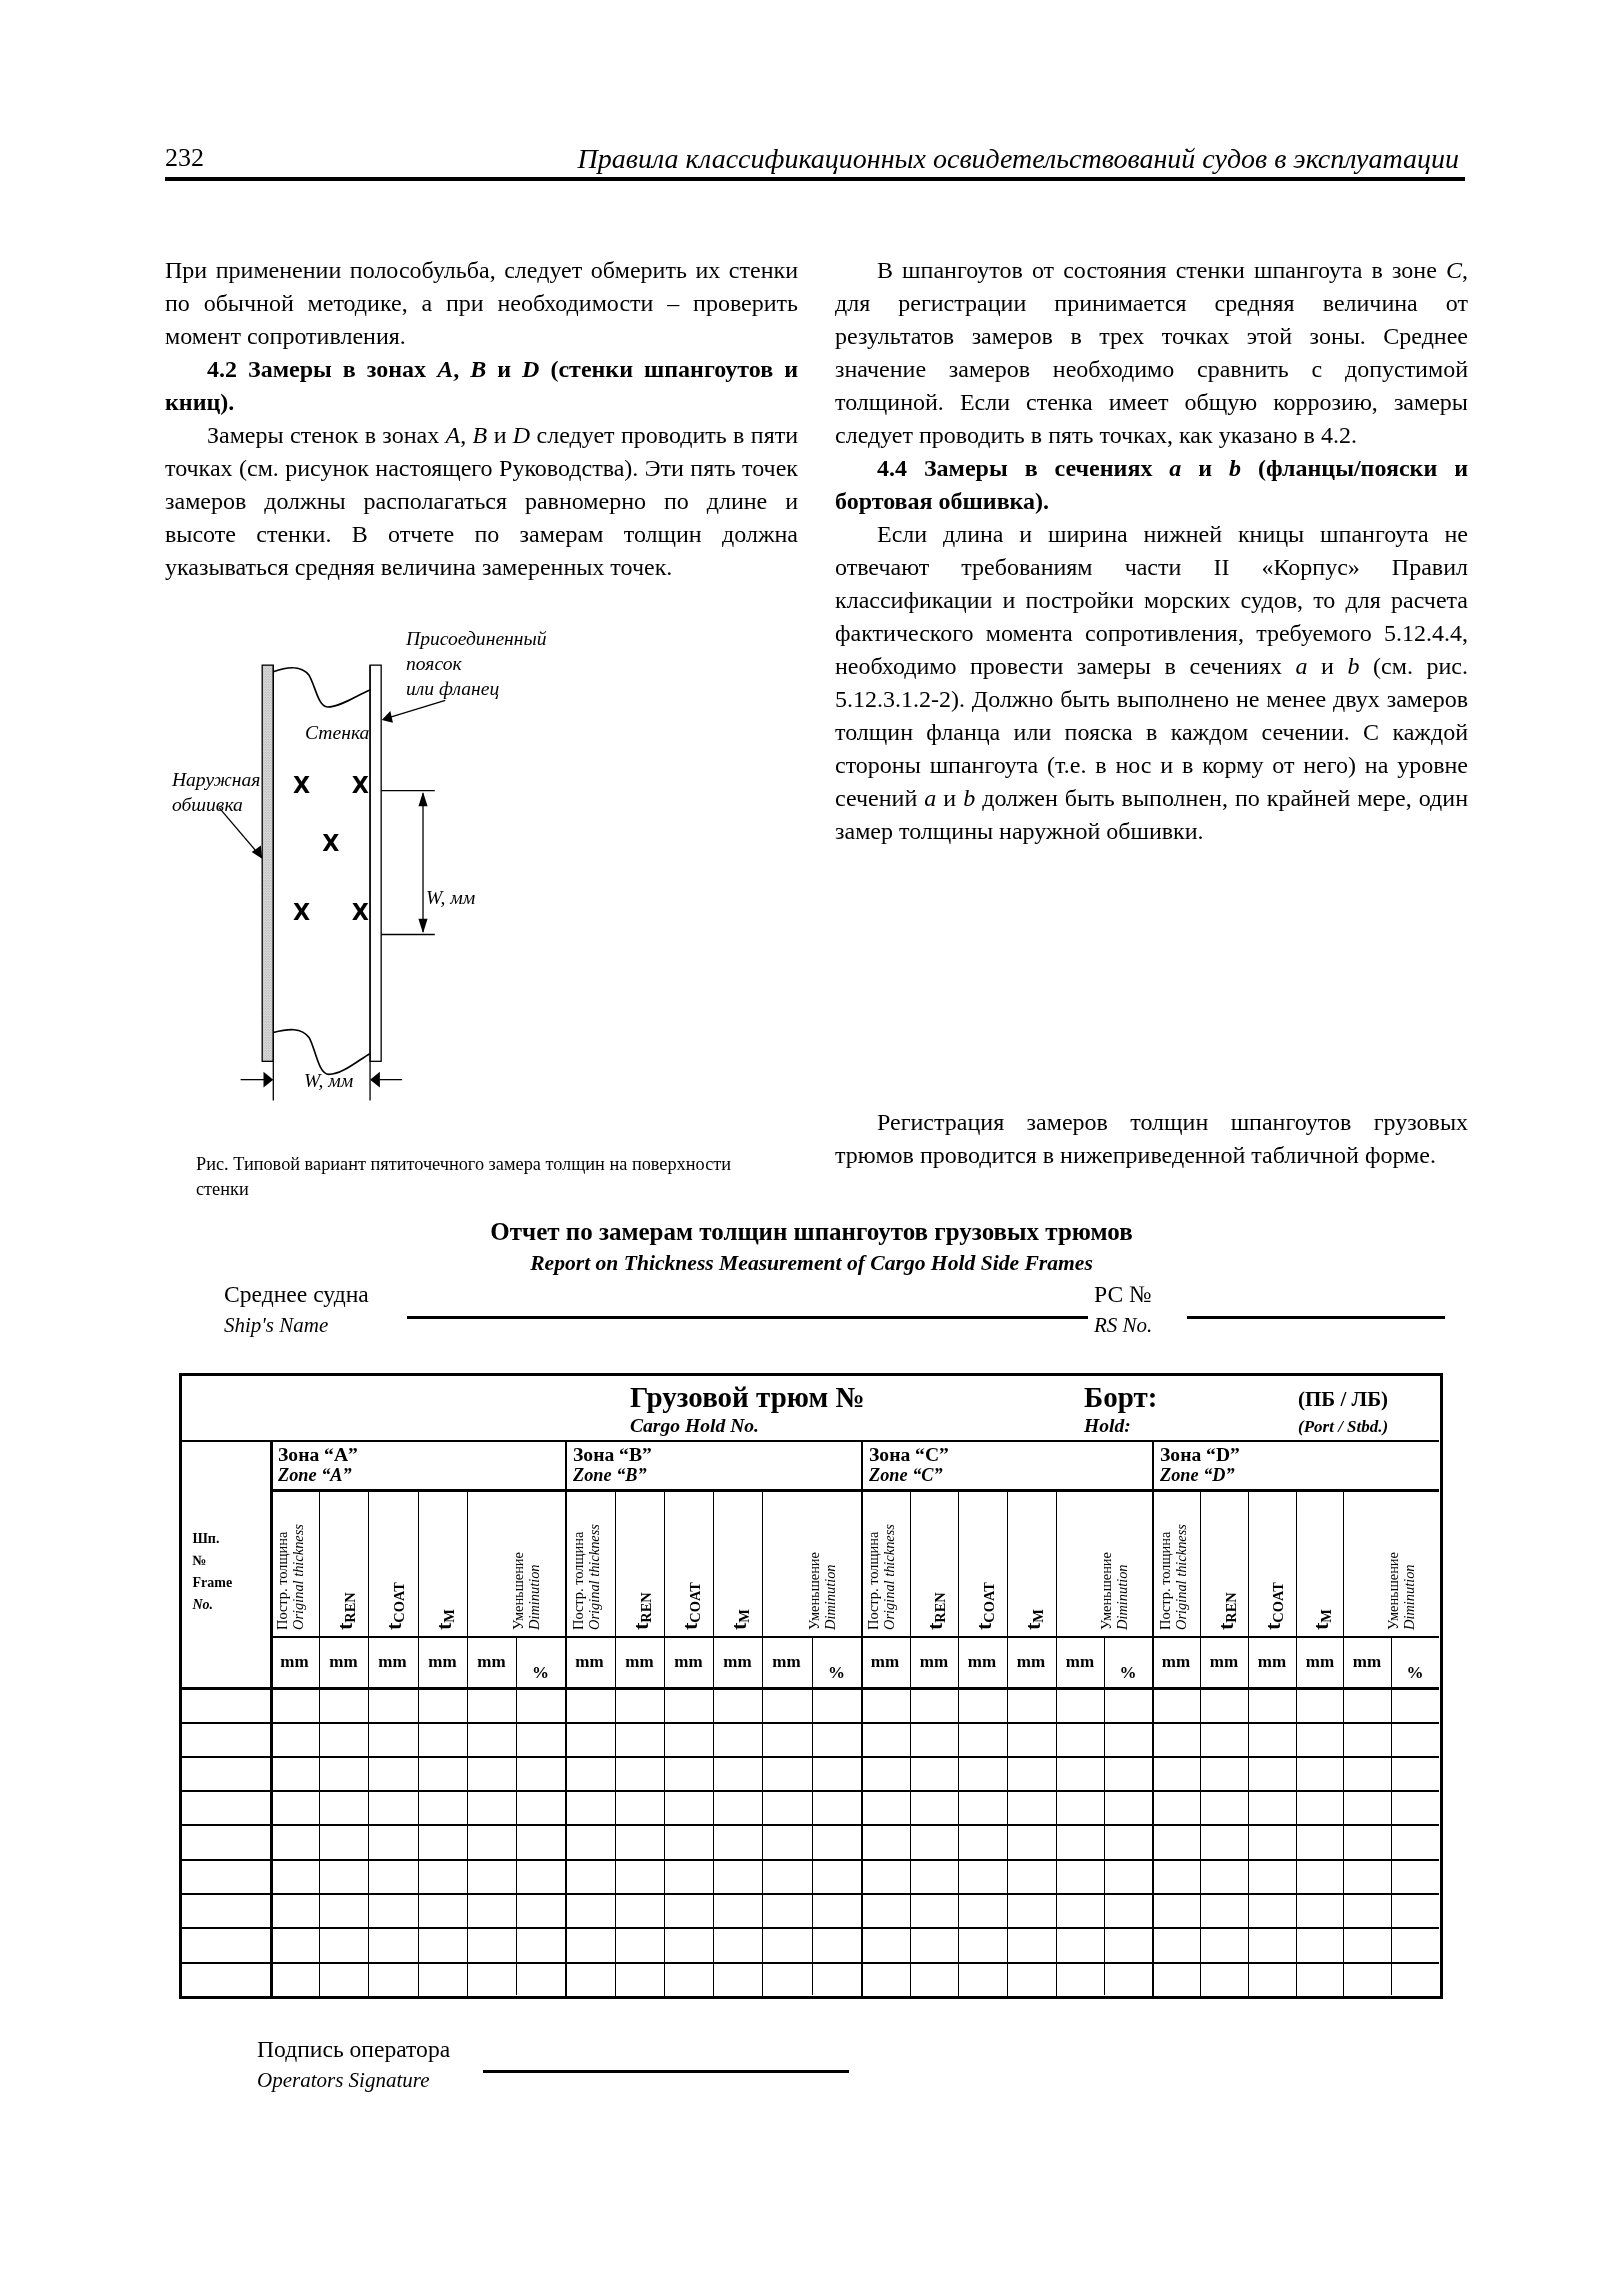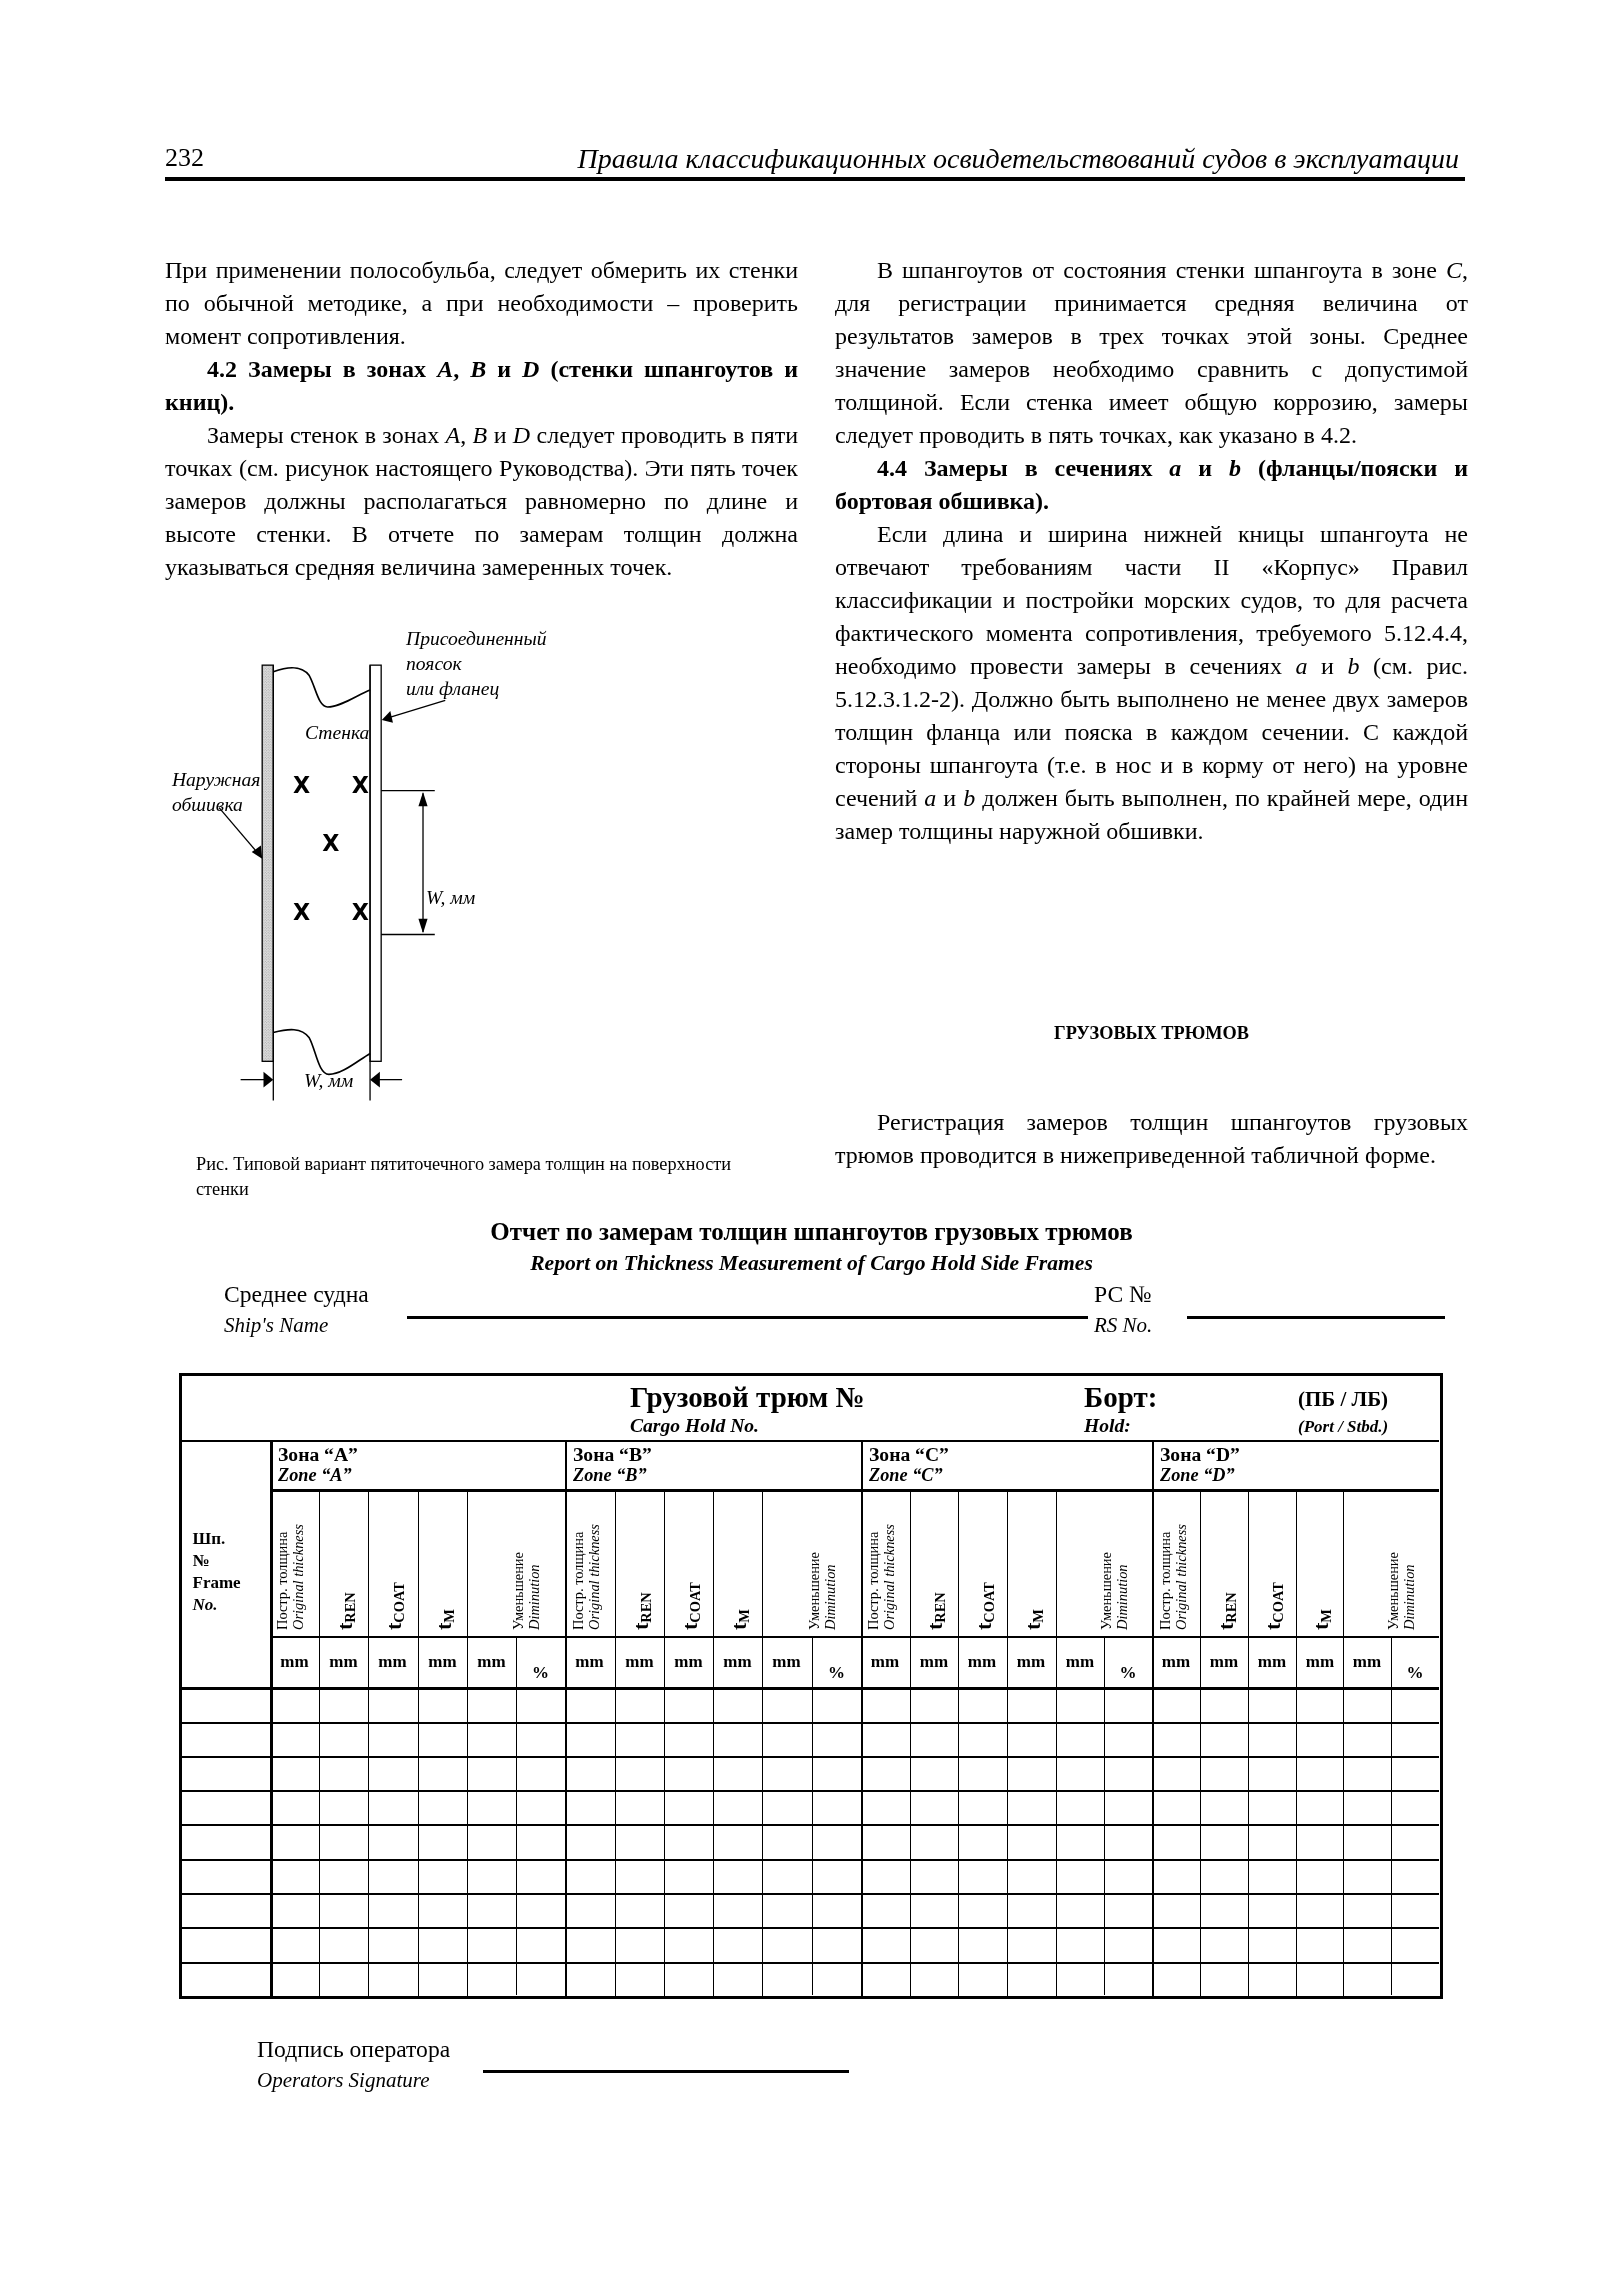--- a/index.html
+++ b/index.html
@@ -105,21 +105,20 @@
   <div class="abs fig-label" style="left:140px; top:446px;">W, мм</div>
 </div>
 <div class="abs fig-caption">Рис. Типовой вариант пятиточечного замера толщин на поверхности стенки</div>
 
 <div class="abs col right-col">
   <p class="ind"><span>В шпангоутов от состояния стенки шпангоута в зоне </span><span class="i">C</span><span>, для регистрации принимается средняя величина от результатов замеров в трех точках этой зоны. Среднее значение замеров необходимо сравнить с допустимой толщиной. Если стенка имеет общую коррозию, замеры следует проводить в пять точках, как указано в 4.2.</span></p>
   <p class="ind b"><span>4.4 Замеры в сечениях </span><span class="i">a</span><span> и </span><span class="i">b</span><span> (фланцы/пояски и бортовая обшивка).</span></p>
   <p class="ind"><span>Если длина и ширина нижней кницы шпангоута не отвечают требованиям части II «Корпус» Правил классификации и постройки морских судов, то для расчета фактического момента сопротивления, требуемого 5.12.4.4, необходимо провести замеры в сечениях </span><span class="i">a</span><span> и </span><span class="i">b</span><span> (см. рис. 5.12.3.1.2-2). Должно быть выполнено не менее двух замеров толщин фланца или пояска в каждом сечении. С каждой стороны шпангоута (т.е. в нос и в корму от него) на уровне сечений </span><span class="i">a</span><span> и </span><span class="i">b</span><span> должен быть выполнен, по крайней мере, один замер толщины наружной обшивки.</span></p>
 </div>
 <div class="abs sec5">
-  <div>ГРУЗОВЫХ ТРЮМОВ</div>
 </div>
 <div class="abs col sec5-body">
   <p class="ind">Регистрация замеров толщин шпангоутов грузовых трюмов проводится в нижеприведенной табличной форме.</p>
 </div>
 
 <div class="abs report-title">Отчет по замерам толщин шпангоутов грузовых трюмов</div>
 <div class="abs report-sub">Report on Thickness Measurement of Cargo Hold Side Frames</div>
 
 <div class="abs lbl-ru" style="left:224px; top:1281px;">Среднее судна</div>
 <div class="abs lbl-en" style="left:224px; top:1313px;">Ship's Name</div>
@@ -137,21 +136,21 @@
 <div class="abs tbl" id="tbl">
 
   <div class="cell-text" style="left:448px; top:5.2px; font-size:29px; font-weight:bold;">Грузовой трюм №</div>
   <div class="cell-text" style="left:448px; top:39px; font-size:19.6px; font-weight:bold; font-style:italic;">Cargo Hold No.</div>
   <div class="cell-text" style="left:707px; top:5.2px; width:170px; height:58px;"></div>
   <div class="cell-text" style="left:902px; top:5.2px; font-size:29px; font-weight:bold;">Борт:</div>
   <div class="cell-text" style="left:902px; top:39px; font-size:19.6px; font-weight:bold; font-style:italic;">Hold:</div>
   <div class="cell-text" style="left:1116px; top:10.5px; font-size:21px; font-weight:bold;">(ПБ / ЛБ)</div>
   <div class="cell-text" style="left:1116px; top:41px; font-size:17px; font-weight:bold; font-style:italic;">(Port / Stbd.)</div>
 
-  <div class="cell-text" style="left:10.5px; top:152px; font-size:17px; font-weight:bold; line-height:22px;">
+  <div class="cell-text" style="left:10.5px; top:152px; font-size:14px; font-weight:bold; line-height:22px;">
     <div>Шп.</div>
     <div>№</div>
     <div style="">Frame</div>
     <div style="font-style:italic;">No.</div>
   </div>
   <div id="grid">
       <div class="hline" style="left: 0px; top: 64px; width: 1257px; height: 2px;"></div>
       <div class="hline" style="left: 88px; top: 113px; width: 1169px; height: 2.6px;"></div>
       <div class="hline" style="left: 88px; top: 260px; width: 1169px; height: 2px;"></div>
       <div class="hline" style="left: 0px; top: 311px; width: 1257px; height: 2.6px;"></div>

